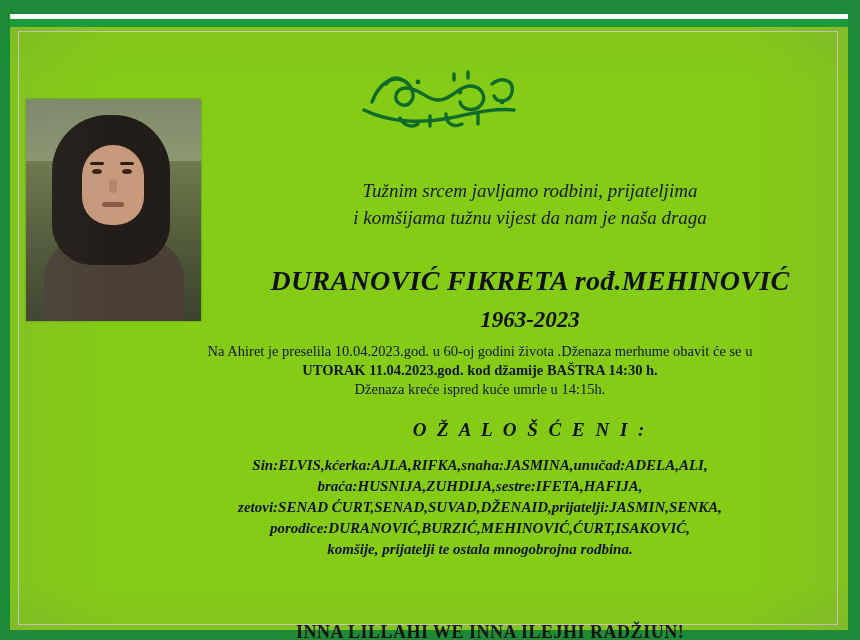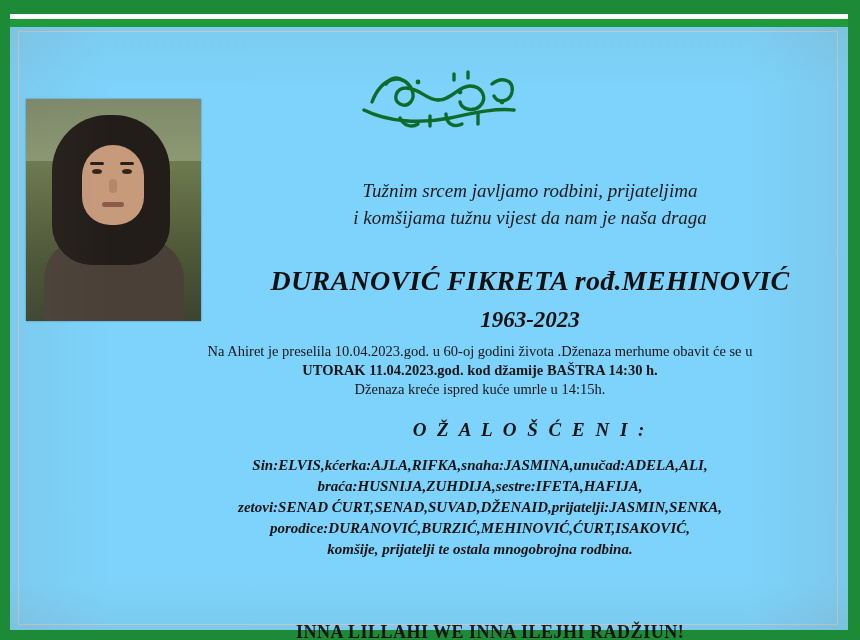--- a/index.html
+++ b/index.html
@@ -67,21 +67,21 @@
     background: #1c8a36;
   }
 
   
   .paper {
     position: absolute;
     left: 10px;
     top: 27px;
     width: 838px;
     height: 603px;
-    background: #7dd3fc;
+    background: #84cc16;
   }
   
   .paper::after {
     content: "";
     position: absolute;
     inset: 0;
     background:
       linear-gradient(90deg, rgba(120,120,110,0.10) 0%, rgba(255,255,255,0) 12%,
                       rgba(255,255,255,0) 88%, rgba(120,120,110,0.12) 100%),
       linear-gradient(180deg, rgba(120,120,110,0.08) 0%, rgba(255,255,255,0) 10%,

